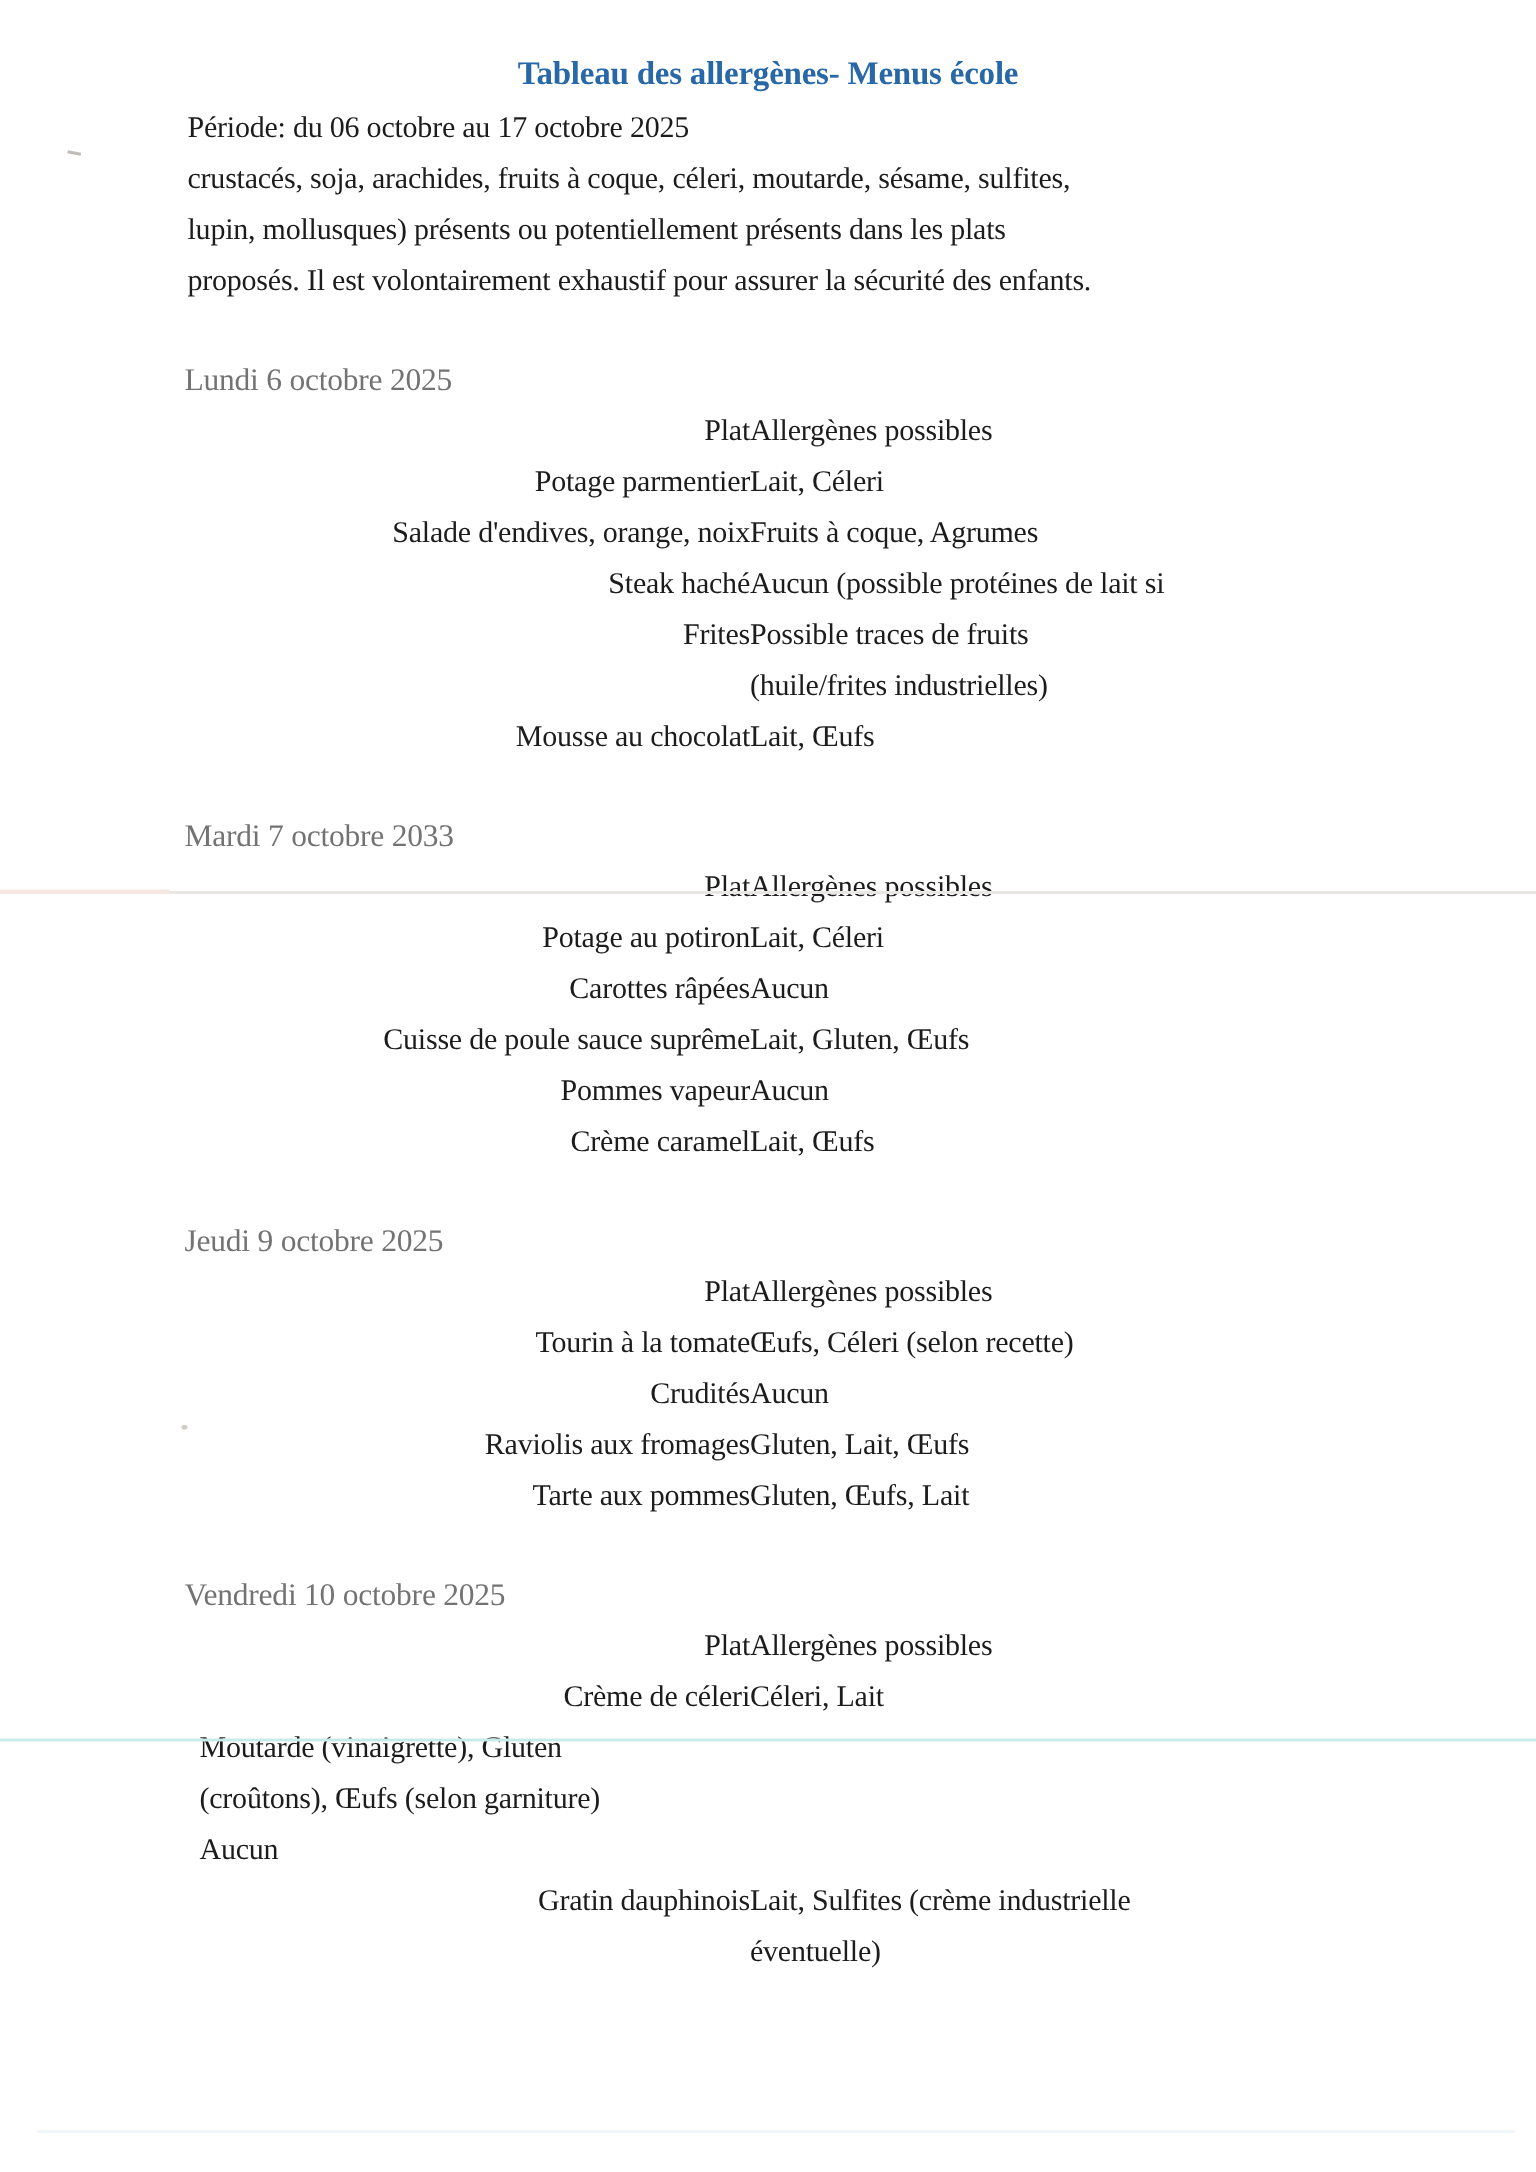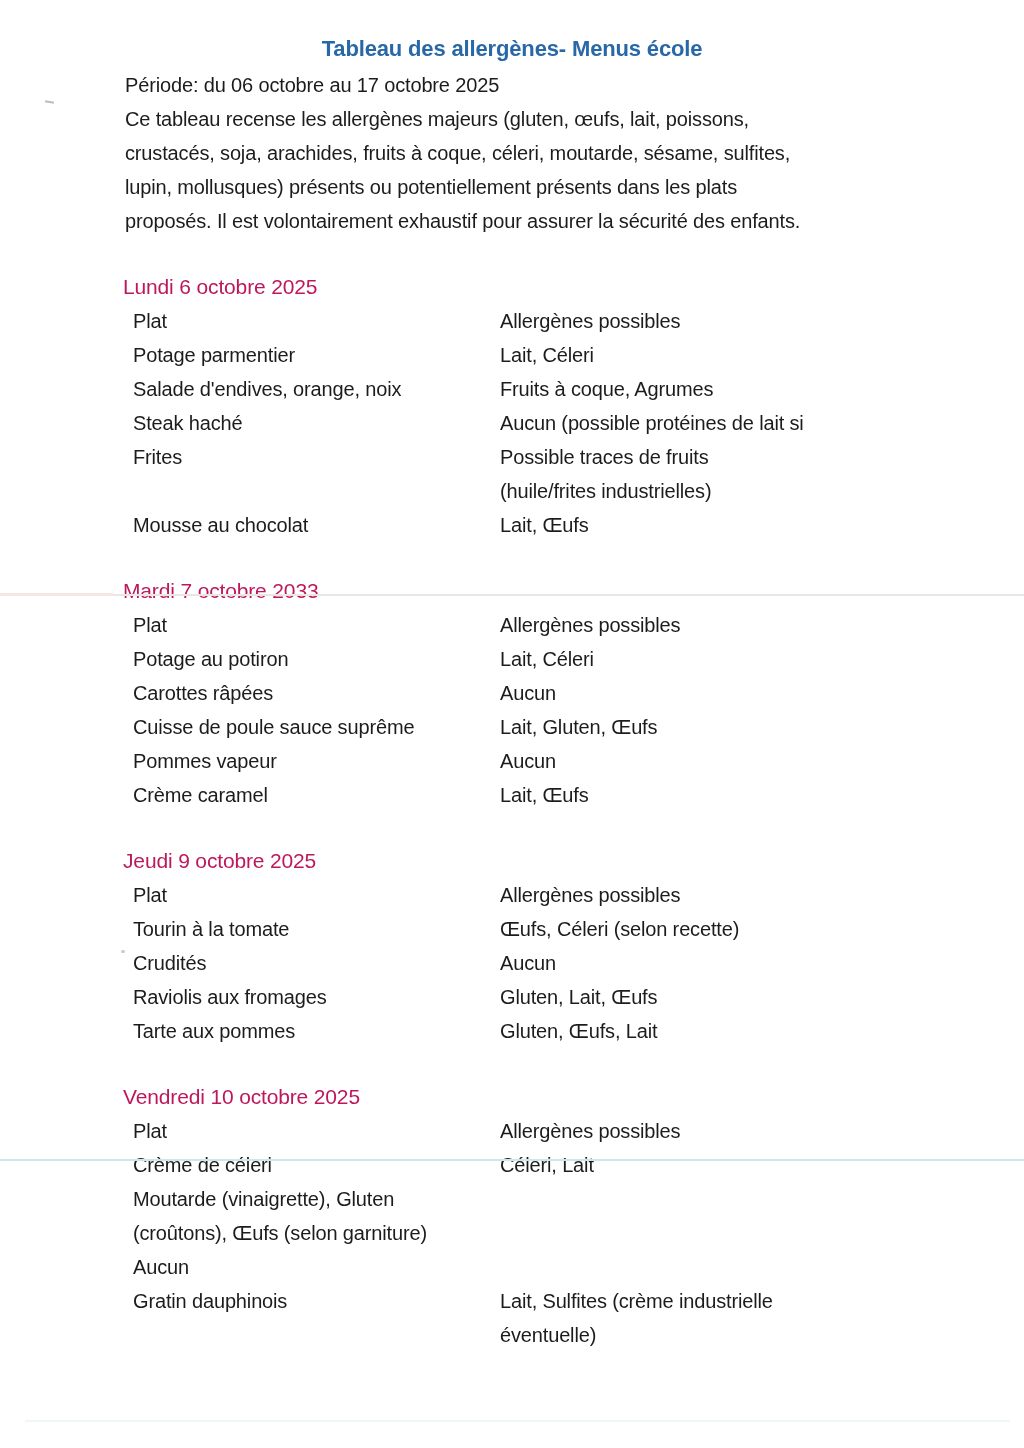--- a/index.html
+++ b/index.html
@@ -1,20 +1,20 @@
 <!DOCTYPE html>
 <html><head>
 <meta charset="utf-8">
 <style>
   html,body{margin:0;padding:0;background:#fff;}
   .page{
     position:relative;
     width:1024px;height:1448px;
     background:#ffffff;
-    font-family:Liberation Sans, sans-serif;
+    font-family:Liberation Serif, serif;
     color:#1c1c1c;
     overflow:hidden;
     letter-spacing:-0.15px;
     border-radius:23px;
   }
   .doc-title{
     margin:34px 0 0 0;
     text-align:center;
     font-size:22px;
     line-height:30px;
@@ -30,29 +30,29 @@
     margin:0 60px 0 125px;
     font-size:20px;
     line-height:34px;
   }
   .day-section{margin-top:32px;}
   .day-heading{
     margin:0 0 0 123px;
     font-size:21px;
     line-height:34px;
     font-weight:400;
-    color:#be185d;
+    color:#737373;
   }
   .trow{
     display:flex;
     margin-left:133px;
     font-size:20px;
     line-height:34px;
   }
-  .cell-plat{width:367px;flex:none;align-self:flex-start;}
+  .cell-plat{width:367px;flex:none;align-self:flex-start;text-align:right;}
   .cell-allerg{flex:1;}
   .allerg-line{display:block;}
   
   .artifact{position:absolute;pointer-events:none;}
   .artifact-gray-line{top:594px;left:0;width:1024px;height:2px;background:#e9e7e3;}
   .artifact-pink-segment{top:593px;left:0;width:113px;height:3px;background:#f6e7e2;}
   .artifact-cyan-line{top:1159px;left:0;width:1024px;height:2px;background:#c9ebe8;}
   .artifact-bottom-line{top:1420px;left:25px;width:985px;height:2px;background:rgba(180,218,228,0.22);}
   .artifact-speck-1{top:101px;left:45px;width:9px;height:2px;background:#c0bcb8;transform:rotate(10deg);}
   .artifact-speck-2{top:950px;left:121px;width:4px;height:3px;background:#cfccc8;border-radius:2px;}
@@ -65,21 +65,20 @@
   <div class="artifact artifact-speck-1"></div>
   <div class="artifact artifact-gray-line"></div>
   <div class="artifact artifact-pink-segment"></div>
   <div class="artifact artifact-speck-2"></div>
   <div class="artifact artifact-cyan-line"></div>
   <div class="artifact artifact-bottom-line"></div>
 
   <div class="doc-title">Tableau des allergènes- Menus école</div>
   <div class="period-line">Période: du 06 octobre au 17 octobre 2025</div>
   <div class="intro">
-    <span class="allerg-line">Ce tableau recense les allergènes majeurs (gluten, œufs, lait, poissons,</span>
     <span class="allerg-line">crustacés, soja, arachides, fruits à coque, céleri, moutarde, sésame, sulfites,</span>
     <span class="allerg-line">lupin, mollusques) présents ou potentiellement présents dans les plats</span>
     <span class="allerg-line">proposés. Il est volontairement exhaustif pour assurer la sécurité des enfants.</span>
   </div>
 
   <div class="day-section">
     <div class="day-heading">Lundi 6 octobre 2025</div>
     <div class="trow">
       <div class="cell-plat">Plat</div>
       <div class="cell-allerg">Allergènes possibles</div>

